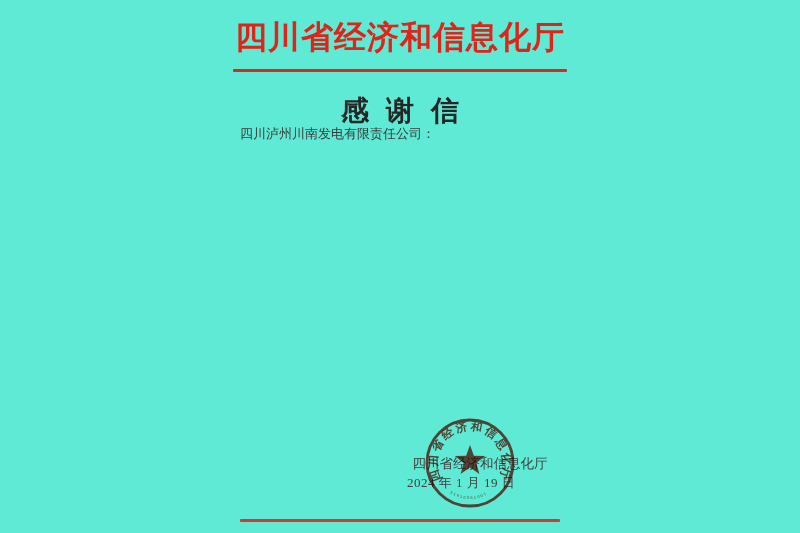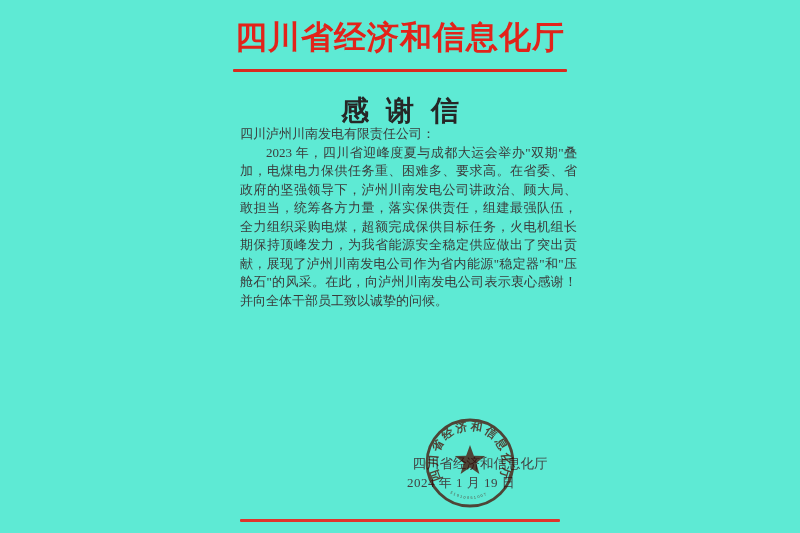--- a/index.html
+++ b/index.html
@@ -107,21 +107,20 @@
 <div class="page">
 
   <div class="letterhead">四川省经济和信息化厅</div>
 
   <div class="letterhead-rule"></div>
 
   <div class="letter-title">感 谢 信</div>
 
   <div class="letter-body">
     <p>四川泸州川南发电有限责任公司：</p>
-    <p class="indent">2023 年，四川省迎峰度夏与成都大运会举办"双期"叠加，电煤电力保供任务重、困难多、要求高。在省委、省政府的坚强领导下，泸州川南发电公司讲政治、顾大局、敢担当，统筹各方力量，落实保供责任，组建最强队伍，全力组织采购电煤，超额完成保供目标任务，火电机组长期保持顶峰发力，为我省能源安全稳定供应做出了突出贡献，展现了泸州川南发电公司作为省内能源"稳定器"和"压舱石"的风采。在此，向泸州川南发电公司表示衷心感谢！并向全体干部员工致以诚挚的问候。</p>
   </div>
 
   <div class="signature-org">四川省经济和信息化厅</div>
 
   <div class="signature-date">2024 年 1 月 19 日</div>
 
   <svg class="seal" viewBox="0 0 100 100" xmlns="http://www.w3.org/2000/svg" aria-hidden="true">
     <defs>
       <path id="sealArc" d="M 21.4 66.5 A 33 33 0 1 1 78.6 66.5" fill="none"></path>
       <path id="serialArc" d="M 26.9 77.6 A 36 36 0 0 0 73.1 77.6" fill="none"></path>

